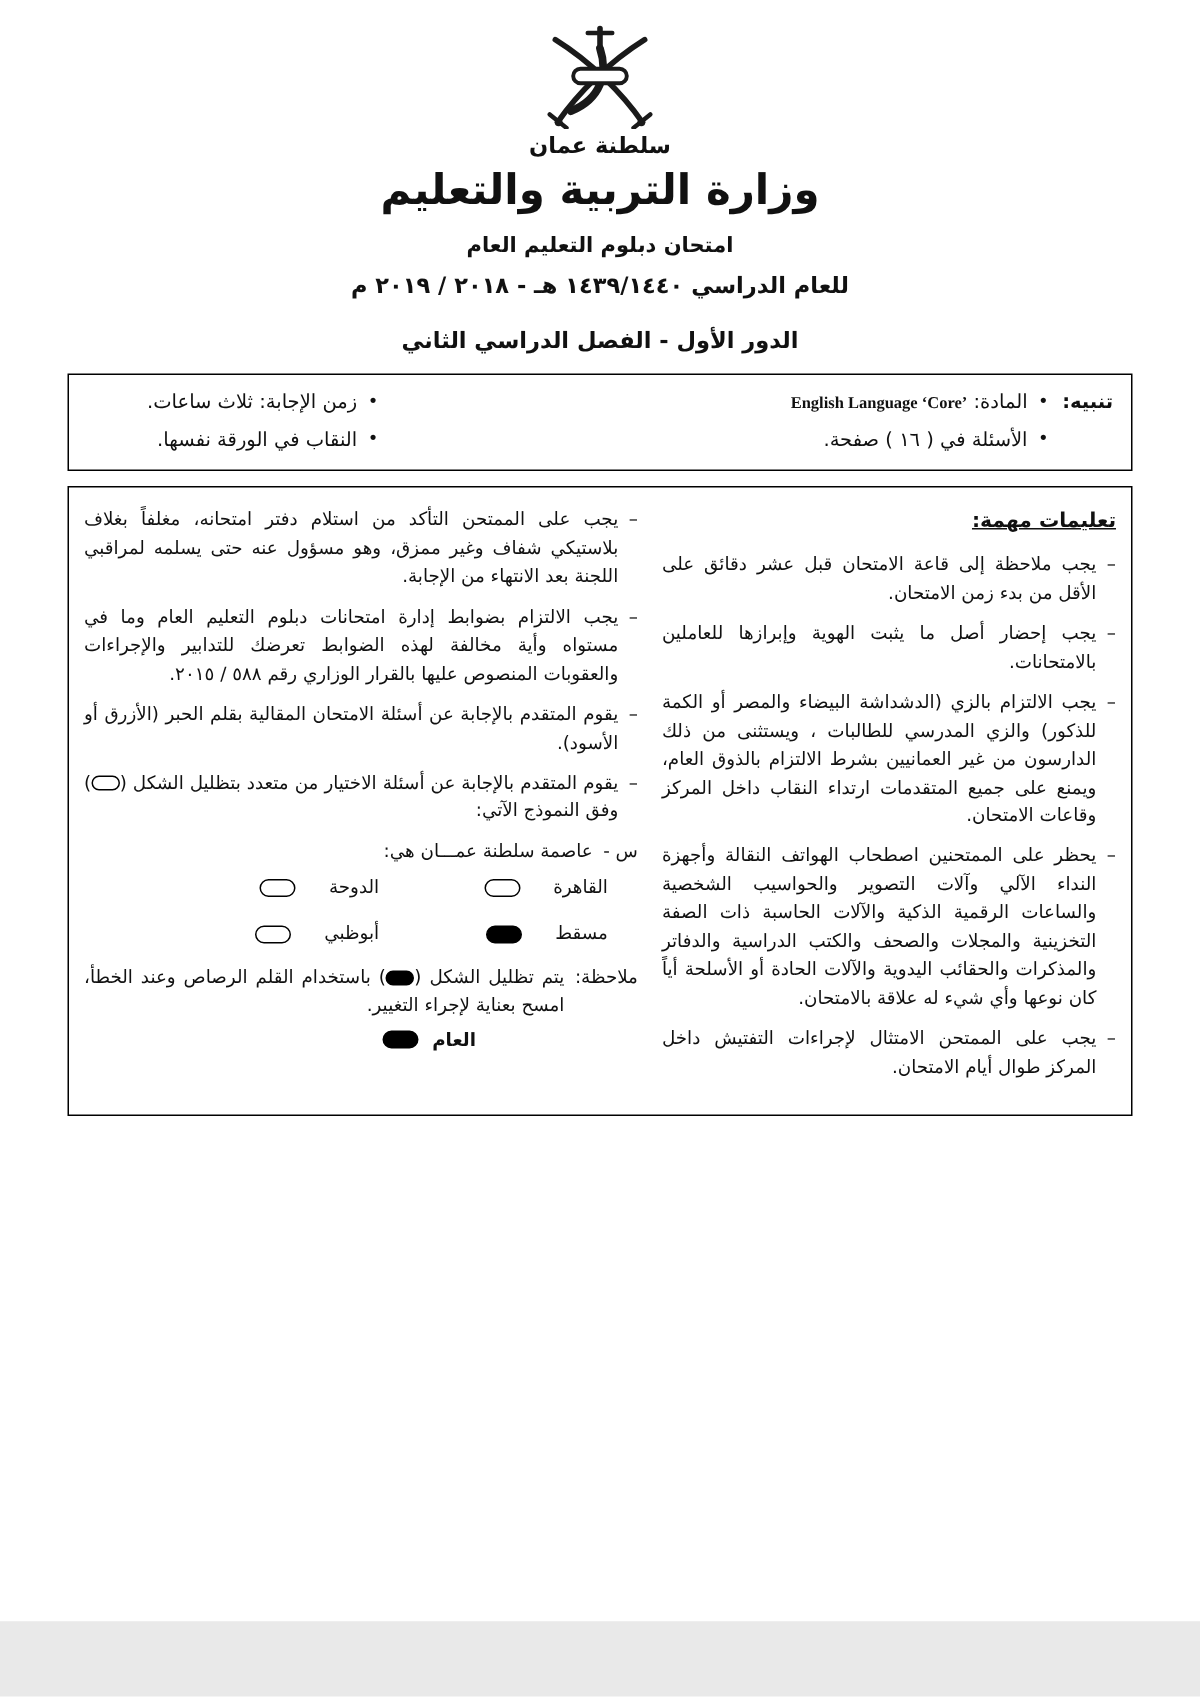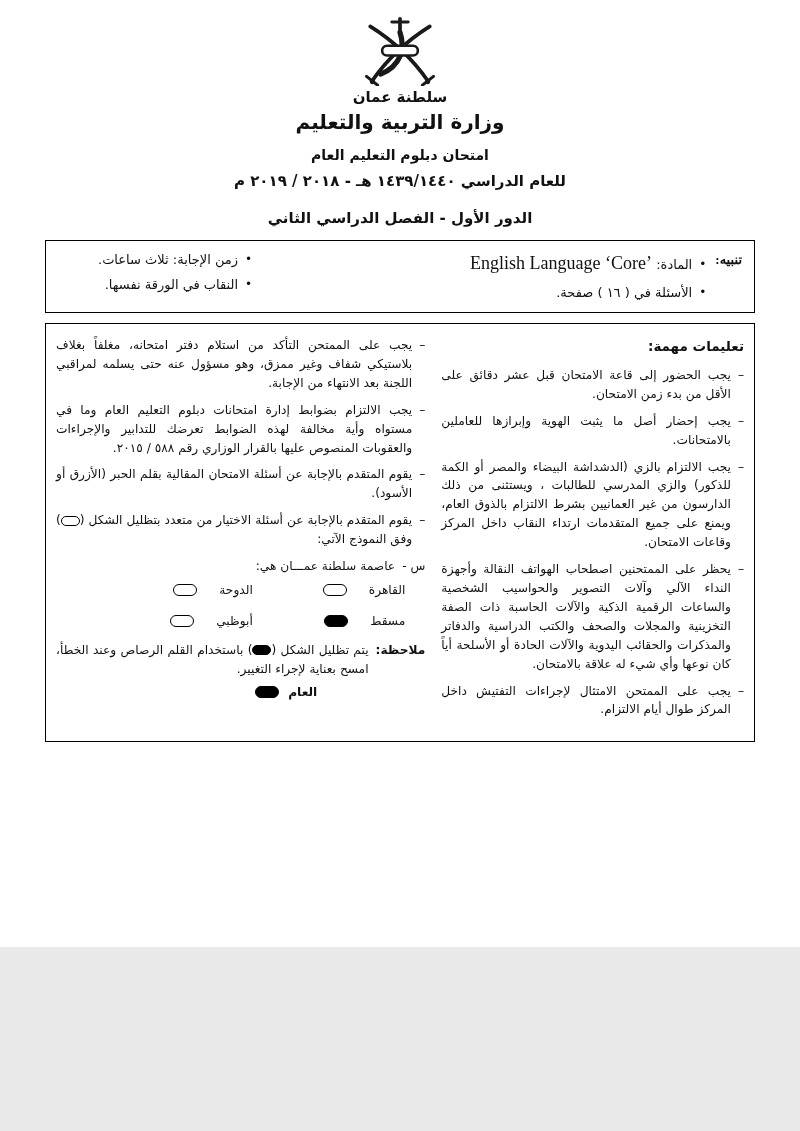--- a/index.html
+++ b/index.html
@@ -1,51 +1,51 @@
 <!DOCTYPE html>
 <html lang="ar" dir="rtl"><head>
 <meta charset="utf-8">
 <style>
   * { margin:0; padding:0; box-sizing:border-box; }
   html,body { background:#e9e9e9; }
   body { font-family:"DejaVu Sans", sans-serif; color:#111; }
   .page {
-    width:800px; height:947px; margin:0 auto; background:#ffffff;
+    width:800px; height:1081px; margin:0 auto; background:#ffffff;
     direction:rtl; padding-top:16px; position:relative; overflow:hidden;
   }
   .header { text-align:center; }
   .emblem { display:block; margin:0 auto 2px; }
   .callig1 { font-size:15px; font-weight:bold; letter-spacing:1px; }
-  .callig2 { font-size:20px; font-weight:bold; margin-top:4px; letter-spacing:1px; }
+  .callig2 { font-size:28px; font-weight:bold; margin-top:4px; letter-spacing:1px; }
   .title1 { font-size:14px; font-weight:bold; margin-top:13px; }
   .title2 { font-size:15px; font-weight:bold; margin-top:9px;text-align:center; }
   .title3 { font-size:15px; font-weight:bold; margin-top:19px; }
 
   .notice-box {
     margin:13px 45px 0; border:1.7px solid #000; padding:9px 12px 9px 10px;
     display:flex; justify-content:space-between; font-size:13px; line-height:1.55;
   }
   .notice-right { display:flex; gap:9px; align-items:flex-start; }
-  .notice-label { font-weight:bold; white-space:nowrap;font-family:Liberation Serif, serif; }
+  .notice-label { font-weight:bold; white-space:nowrap; }
   .notice-items { display:flex; flex-direction:column; gap:5px; }
   .bullet-item { display:flex; gap:7px; align-items:baseline; }
   .bullet { font-size:12px; line-height:1; position:relative; top:-1px; }
-  .latin { font-family:"Liberation Serif", serif; direction:ltr; unicode-bidi:isolate; font-size:18px; }
+  .latin { font-family:"Liberation Serif", serif; direction:ltr; unicode-bidi:isolate; font-size:11px;font-weight:bold; }
   .notice-left { display:flex; flex-direction:column; gap:5px; padding-left:42px; }
 
   .instructions-box {
     margin:10px 45px 0; border:1.7px solid #000; padding:12px 10px 14px;
     display:flex; gap:16px; font-size:12.2px; line-height:1.55;
   }
   .col-right { flex:0 0 44%; }
   .col-left  { flex:1; min-width:0; }
-  .heading { font-weight:bold; font-size:13.5px; margin-bottom:9px; }
+  .heading { font-weight:bold; text-decoration:underline; font-size:13.5px; margin-bottom:9px; }
   .item { display:flex; gap:7px; margin-bottom:8px; }
   .item .marker { flex:0 0 auto; }
-  .item .marker.bold { font-weight:bold;text-align:right; }
+  .item .marker.bold { font-weight:normal;text-align:right; }
   .item .text { flex:1; text-align:justify; min-width:0; }
 
   .pill {
     display:inline-block; width:24px; height:12px; border:1.4px solid #000;
     border-radius:7px; vertical-align:middle; background:#fff; position:relative;
   }
   .pill.filled { background:#000; }
   .pill.small { width:19px; height:10px; border-radius:6px; }
   .pill.dot::after {
     content:""; position:absolute; left:5px; right:5px; top:2px; bottom:2px;
@@ -127,37 +127,37 @@
     </div>
   </div>
 
   <div class="instructions-box">
 
     <div class="col-right">
       <div class="heading">تعليمات مهمة:</div>
 
       <div class="item">
         <span class="marker">–</span>
-        <span class="text">يجب الحضور إلى قاعة الامتحان قبل عشر دقائق على الأقل من بدء زمن الامتحان.</span>
+        <span class="text">يجب ملاحظة إلى قاعة الامتحان قبل عشر دقائق على الأقل من بدء زمن الامتحان.</span>
       </div>
       <div class="item">
         <span class="marker">–</span>
         <span class="text">يجب إحضار أصل ما يثبت الهوية وإبرازها للعاملين بالامتحانات.</span>
       </div>
       <div class="item">
         <span class="marker">–</span>
         <span class="text">يجب الالتزام بالزي (الدشداشة البيضاء والمصر أو الكمة للذكور) والزي المدرسي للطالبات ، ويستثنى من ذلك الدارسون من غير العمانيين بشرط الالتزام بالذوق العام، ويمنع على جميع المتقدمات ارتداء النقاب داخل المركز وقاعات الامتحان.</span>
       </div>
       <div class="item">
         <span class="marker">–</span>
         <span class="text">يحظر على الممتحنين اصطحاب الهواتف النقالة وأجهزة النداء الآلي وآلات التصوير والحواسيب الشخصية والساعات الرقمية الذكية والآلات الحاسبة ذات الصفة التخزينية والمجلات والصحف والكتب الدراسية والدفاتر والمذكرات والحقائب اليدوية والآلات الحادة أو الأسلحة أياً كان نوعها وأي شيء له علاقة بالامتحان.</span>
       </div>
       <div class="item">
         <span class="marker">–</span>
-        <span class="text">يجب على الممتحن الامتثال لإجراءات التفتيش داخل المركز طوال أيام الالتزام.</span>
+        <span class="text">يجب على الممتحن الامتثال لإجراءات التفتيش داخل المركز طوال أيام الامتحان.</span>
       </div>
     </div>
 
     <div class="col-left">
 
       <div class="item">
         <span class="marker">–</span>
         <span class="text">يجب على الممتحن التأكد من استلام دفتر امتحانه، مغلفاً بغلاف بلاستيكي شفاف وغير ممزق، وهو مسؤول عنه حتى يسلمه لمراقبي اللجنة بعد الانتهاء من الإجابة.</span>
       </div>
       <div class="item">

